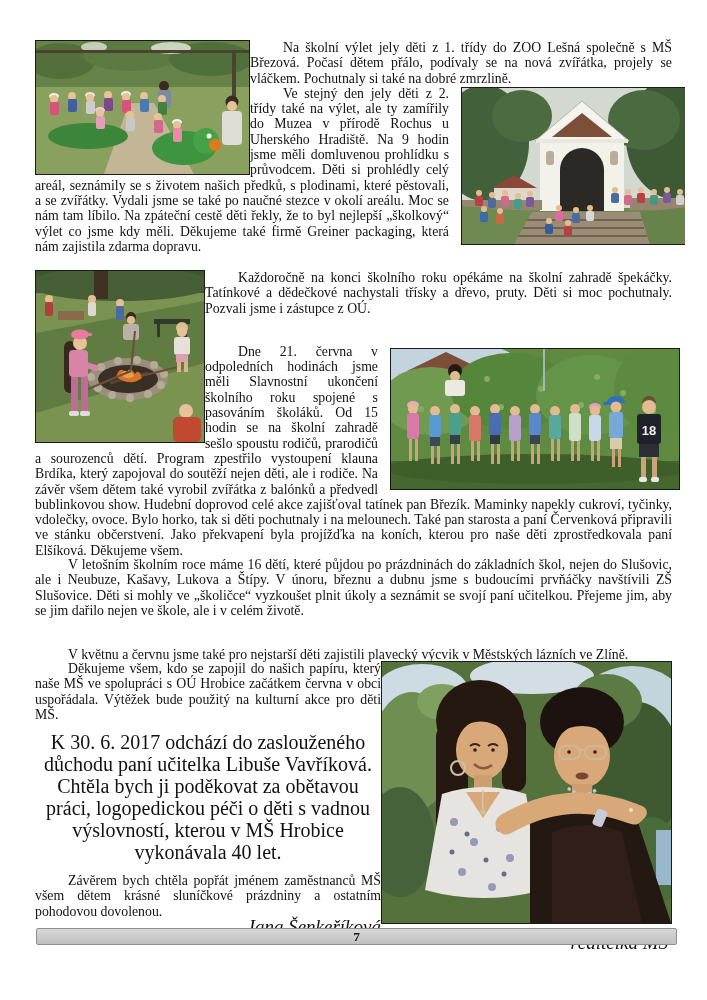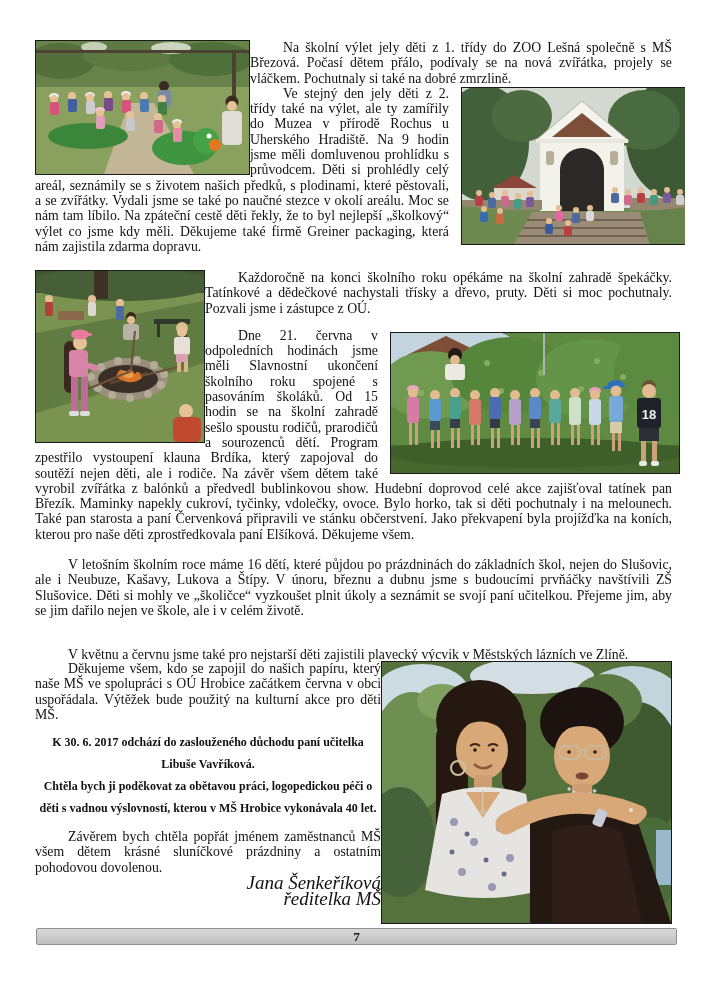--- a/index.html
+++ b/index.html
@@ -13,24 +13,24 @@
   p.body{margin:0;font-size:13.8px;line-height:15.3px;text-align:justify;}
   .ind{text-indent:33px;}
   .ph{border:1px solid #1a1a1a;background:#3b82f6;padding:0;display:block;box-sizing:content-box;}
   .ph svg{display:block;}
   figure.ph{margin:0;}
   .fl-caterpillar{float:left;width:213px;height:133px;margin:5px 13px 5px 0;}
   .fl-chapel{float:right;width:238px;height:156px;margin:1px -29px 6px 12px;}
   .fl-campfire{float:left;width:168px;height:171px;margin:1px 12px 5px 0;}
   .fl-lineup{float:right;width:288px;height:140px;margin:4px -8px 6px 12px;}
   .fl-women{float:right;width:289px;height:261px;margin:2px -10px 0 14px;}
-  #sec-garden .p1{margin-bottom:12px;}
+  #sec-garden .p1{margin-bottom:28px;}
   #sec-school .p1{margin-bottom:29px;}
   #sec-farewell .p1{margin-bottom:9px;}
-  .farewell-head{margin:0 0 10px;font-size:12px;font-weight:bold;text-align:center;line-height:22px;}
+  .farewell-head{margin:0 0 10px;font-size:20px;font-weight:normal;text-align:center;line-height:22px;}
   .farewell-head p{margin:0;}
   .closing{margin-bottom:6px;}
   .sig{text-align:right;font-style:italic;font-size:19px;line-height:15.5px;padding-right:4px;}
   .footer-bar{position:absolute;left:36px;top:928px;width:641px;height:17px;box-sizing:border-box;
       background:linear-gradient(#d8d8d8,#c0c0c0);border:1px solid #8f8f8f;border-radius:2px;
       text-align:center;font-size:13.5px;font-weight:bold;line-height:15px;color:#1a1a1a;}
 </style>
 </head>
 <body>
 

